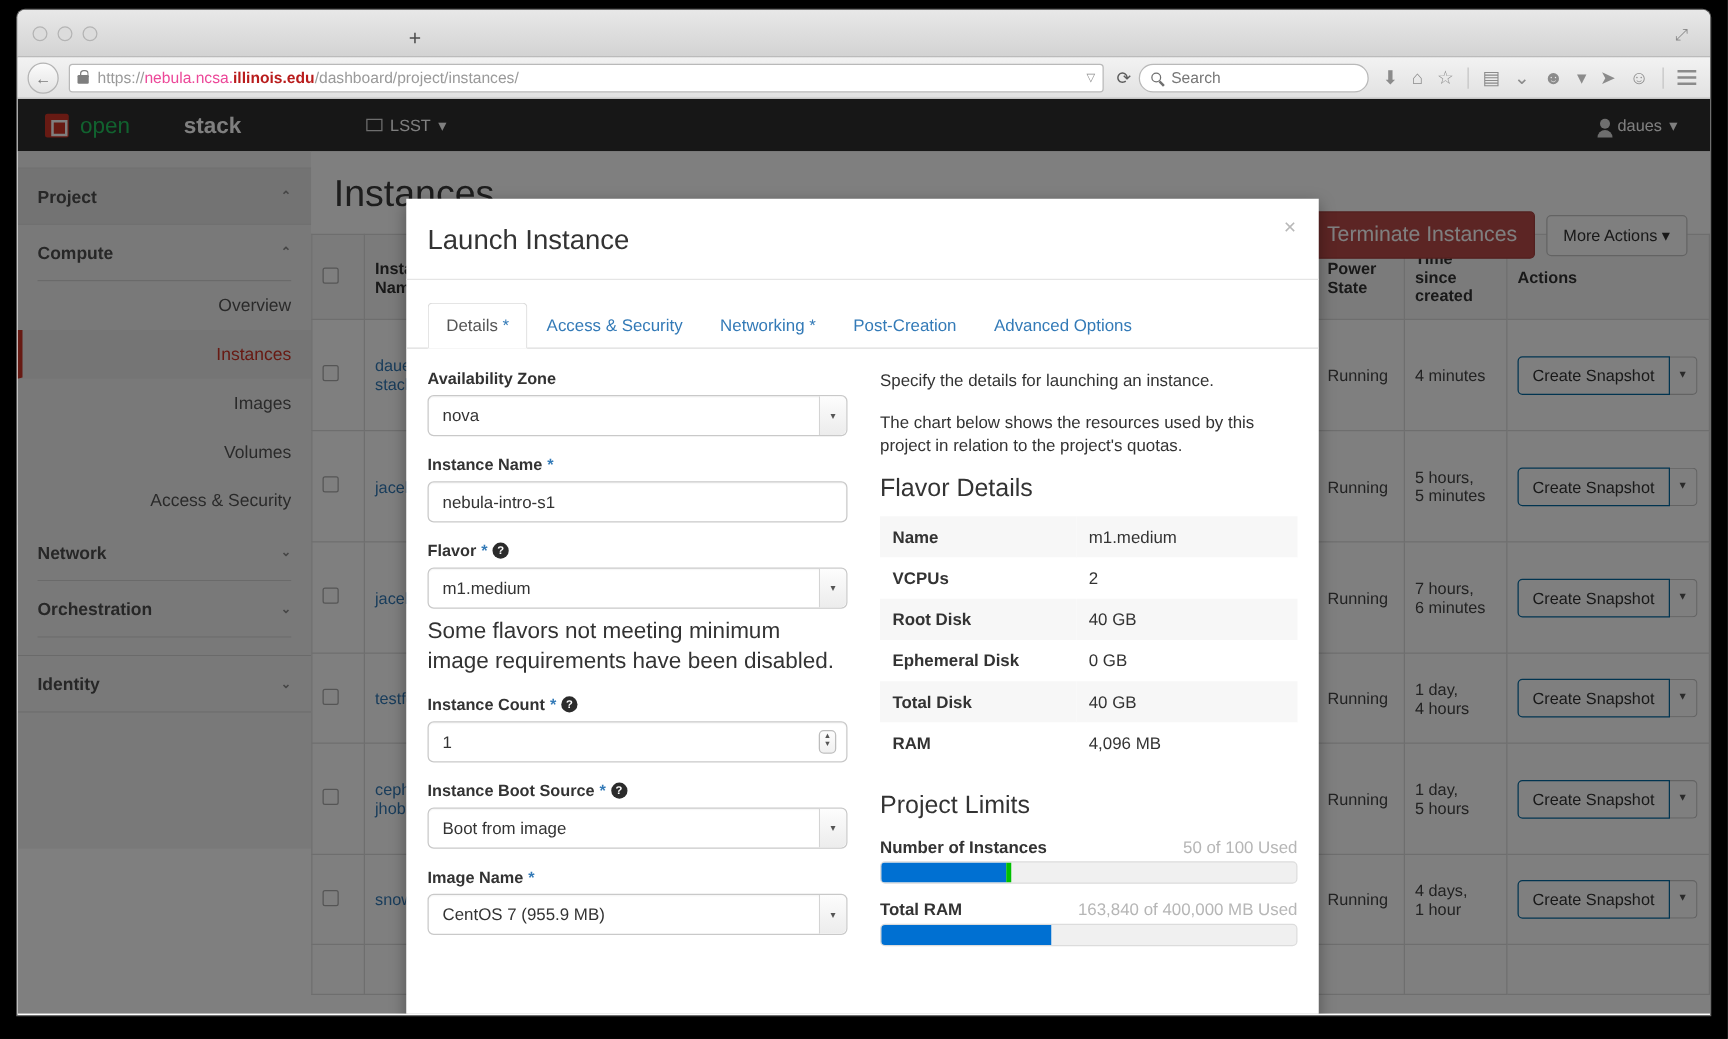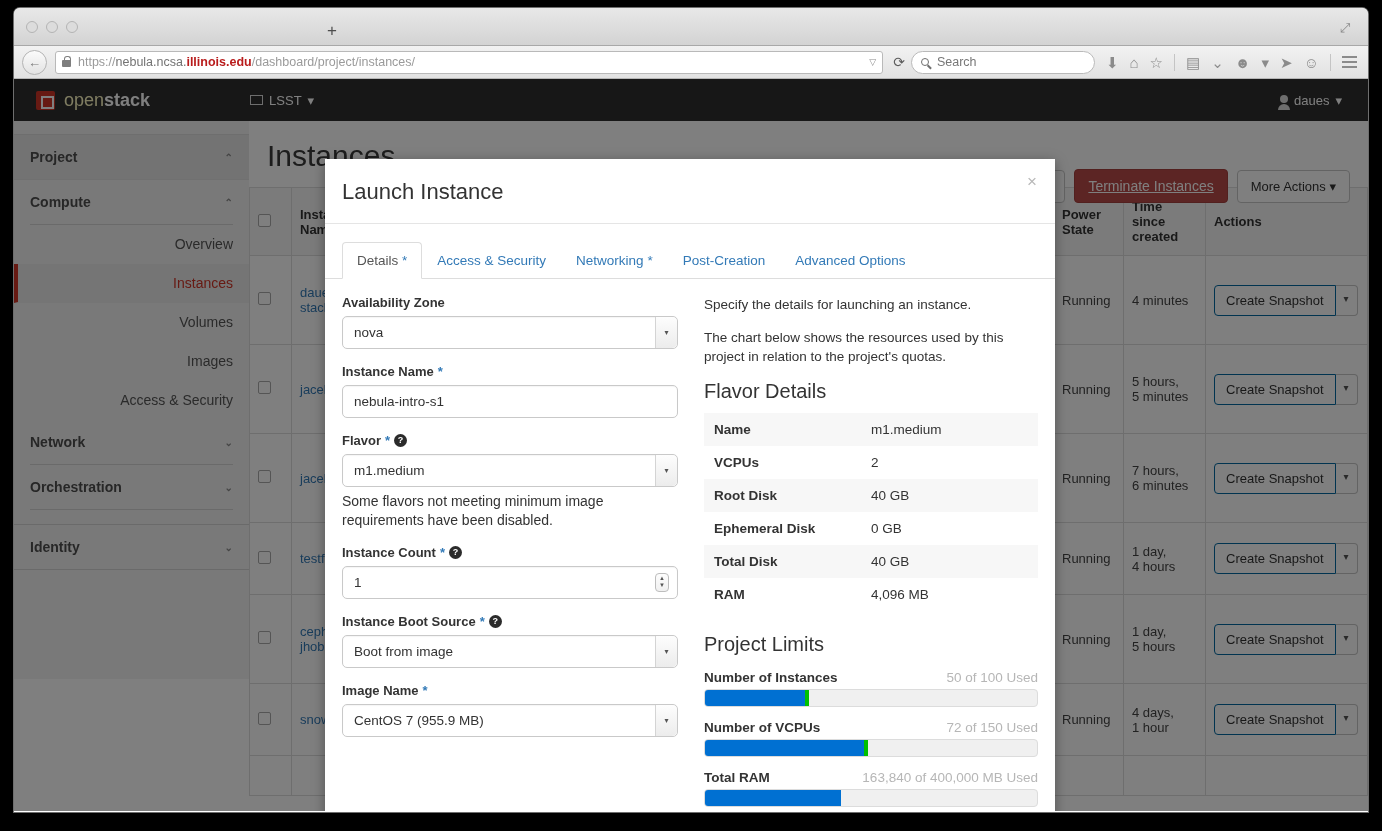--- a/index.html
+++ b/index.html
@@ -84,21 +84,21 @@
     position: relative; margin-right: 7px; flex: none; margin-top: 2px;
   }
   .lock::before {
     content: ""; position: absolute; left: 2px; top: -4px;
     width: 5px; height: 5px; border: 1.5px solid #7e7e7e;
     border-bottom: none; border-radius: 3px 3px 0 0;
   }
   .url { font-size: 12.5px; color: #8a8a8a; white-space: nowrap; }
   .url b { color: #b91c1c; font-weight: 700; }
   .url .dim { color: #9a9a9a; }
-  .url .mid { color: #737373; text-align: center; }
+  .url .mid { color: #ec4899; text-align: center; }
   .url-caret { margin-left: auto; color: #8d8d8d; font-size: 9px; padding-left: 6px; }
   .reload { margin: 0 6px 0 2px; font-size: 14px; color: #5c5c5c; flex: none; }
   .searchbar {
     width: 184px; height: 23px; background: #fff;
     border: 1px solid #b9b9b9; border-radius: 12px;
     display: flex; align-items: center; padding: 0 9px; flex: none;
   }
   .searchbar .magnifier {
     width: 8px; height: 8px; border: 1.6px solid #6f6f6f; border-radius: 50%;
     position: relative; margin-right: 8px; flex: none;
@@ -125,22 +125,22 @@
   .os-logo { display: flex; align-items: center; margin-left: 22px; }
   .os-logo-mark {
     width: 19px; height: 19px; background: #cf3527; border-radius: 2px;
     margin-right: 9px; position: relative;
   }
   .os-logo-mark::after {
     content: ""; position: absolute; left: 5px; top: 5px; width: 9px; height: 9px;
     border: 2px solid #fff;
   }
   .os-logo-text { font-size: 18px; color: #fff; }
-  .os-logo-text b { font-weight: 700; }
-  .os-logo-text span { font-weight: 300; color: #fef9c3; }
+  .os-logo-text b { font-weight: 700; padding-left: 43px; }
+  .os-logo-text span { font-weight: 300; color: #22c55e; }
   .os-proj {
     margin-left: 100px; font-size: 13px; color: #fff; display: flex;
     align-items: center; gap: 6px;
   }
   .os-proj .grid-ico {
     width: 13px; height: 10px; border: 1.5px solid #ddd; display: inline-block;
   }
   .os-user {
     margin-left: auto; margin-right: 26px; font-size: 13px; color: #fff;
     display: flex; align-items: center; gap: 6px;
@@ -183,21 +183,21 @@
   }
   .actionbar {
     position: absolute; right: 18px; top: 48px; display: flex; gap: 9px; align-items: center;
   }
   .btn-plain {
     background: #fff; border: 1px solid #c6c6c6; border-radius: 4px;
     font-size: 13px; color: #333; padding: 8px 13px; white-space: nowrap;
   }
   .btn-danger {
     background: #b94a48; border: 1px solid #a4403e; border-radius: 4px;
-    font-size: 14px; color: #fff; padding: 8px 13px; white-space: nowrap; text-decoration: underline;
+    font-size: 17px; color: #fff; padding: 8px 13px; white-space: nowrap;
   }
   .inst-table { width: 100%; border-collapse: collapse; margin-top: 14px; table-layout: fixed; }
   .inst-table th {
     background: #f7f7f7; border: 1px solid #ddd; font-size: 13px; font-weight: 700;
     color: #333; text-align: left; padding: 11px 8px; vertical-align: middle;
   }
   .inst-table td {
     border: 1px solid #ddd; font-size: 13px; color: #444; padding: 14px 8px;
     vertical-align: middle;
   }
@@ -283,21 +283,21 @@
   }
   .num-wrap { position: relative; }
   .stepper {
     position: absolute; right: 9px; top: 7px; width: 14px; height: 19px;
     border: 1px solid #bdbdbd; border-radius: 4px;
     background: linear-gradient(to bottom,#fdfdfd,#f0f0f0);
     display: flex; flex-direction: column; align-items: center; justify-content: center;
     gap: 2px;
   }
   .stepper i { font-style: normal; font-size: 6px; color: #555; line-height: 5px; }
-  .hint { font-size: 14px; color: #333; margin-top: 5px; line-height: 1.35; }
+  .hint { font-size: 18px; color: #333; margin-top: 5px; line-height: 1.35; }
 
   .rt-para { font-size: 13.5px; color: #333; line-height: 1.45; margin-bottom: 13px; }
   .rt-h { font-size: 20px; font-weight: 400; color: #333; margin: 6px 0 10px 0; }
   .flavor-table { width: 100%; border-collapse: collapse; }
   .flavor-table tr:nth-child(odd) { background: #f7f7f7; }
   .flavor-table tr:nth-child(even) { background: #fff; }
   .flavor-table td { padding: 9px 10px; font-size: 13.5px; color: #333; }
   .flavor-table td.k { font-weight: 700; width: 47%; }
 
   .limits { margin-top: 14px; }
@@ -386,22 +386,22 @@
             <span>Project</span>
             <span class="chev">⌃</span>
           </div>
           <div class="side-group lvl1">
             <span>Compute</span>
             <span class="chev">⌃</span>
           </div>
           <div class="side-rule"></div>
           <div class="side-item">Overview</div>
           <div class="side-item active">Instances</div>
+          <div class="side-item">Images</div>
           <div class="side-item">Volumes</div>
-          <div class="side-item">Images</div>
           <div class="side-item">Access &amp; Security</div>
           <div class="side-group lvl1">
             <span>Network</span>
             <span class="chev">⌄</span>
           </div>
           <div class="side-rule"></div>
           <div class="side-group lvl1">
             <span>Orchestration</span>
             <span class="chev">⌄</span>
           </div>
@@ -675,30 +675,20 @@
                   <span class="lim-name">Number of Instances</span>
                   <span class="lim-val">50 of 100 Used</span>
                 </div>
                 <div class="bar">
                   <span class="bar-fill" style="width: 30%;"></span>
                   <span class="bar-edge"></span>
                 </div>
               </div>
               <div class="lim-row">
                 <div class="lim-head">
-                  <span class="lim-name">Number of VCPUs</span>
-                  <span class="lim-val">72 of 150 Used</span>
-                </div>
-                <div class="bar">
-                  <span class="bar-fill" style="width: 48%;"></span>
-                  <span class="bar-edge"></span>
-                </div>
-              </div>
-              <div class="lim-row">
-                <div class="lim-head">
                   <span class="lim-name">Total RAM</span>
                   <span class="lim-val">163,840 of 400,000 MB Used</span>
                 </div>
                 <div class="bar">
                   <span class="bar-fill" style="width: 41%;"></span>
                 </div>
               </div>
             </div>
           </div>
         </div>

